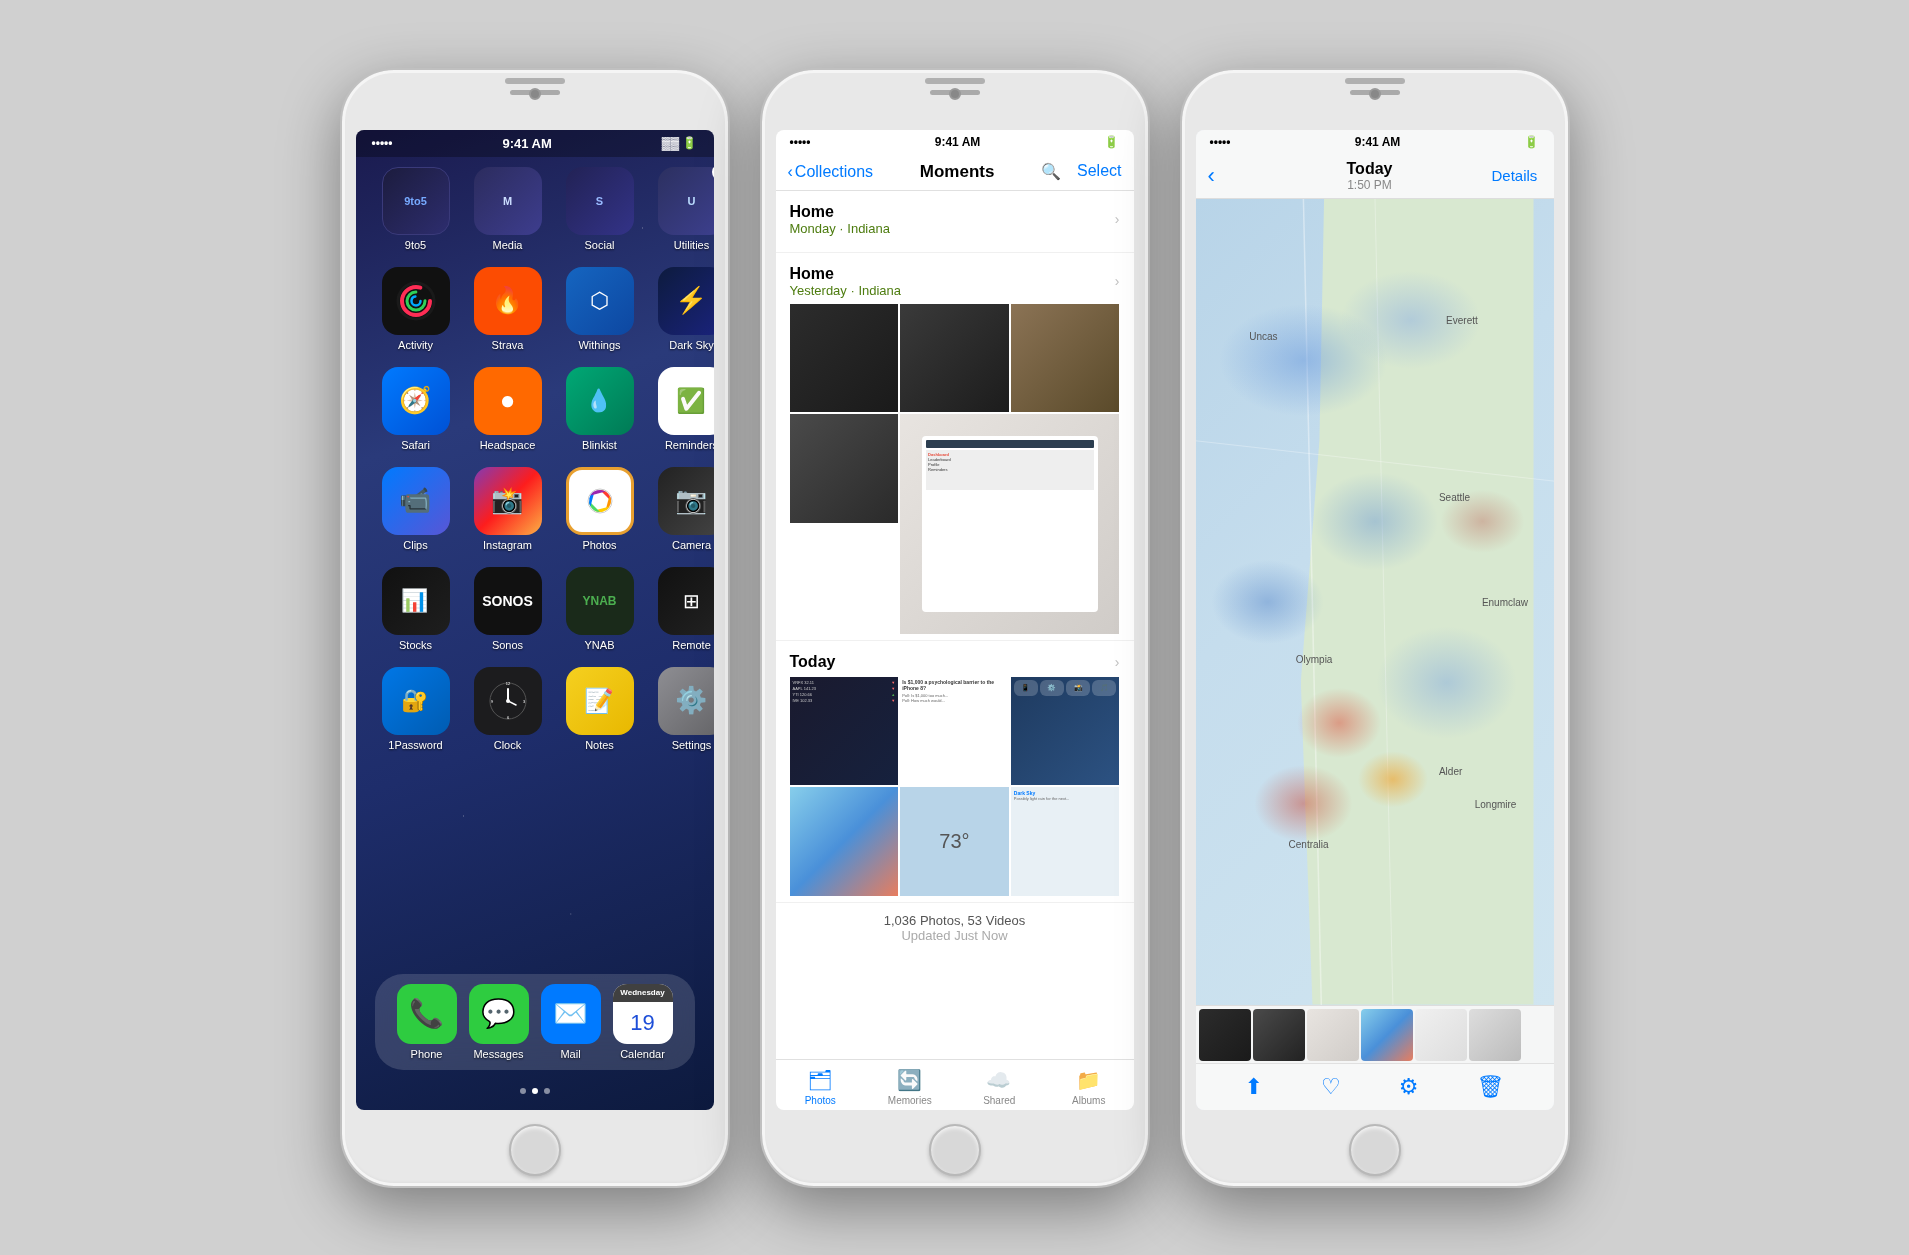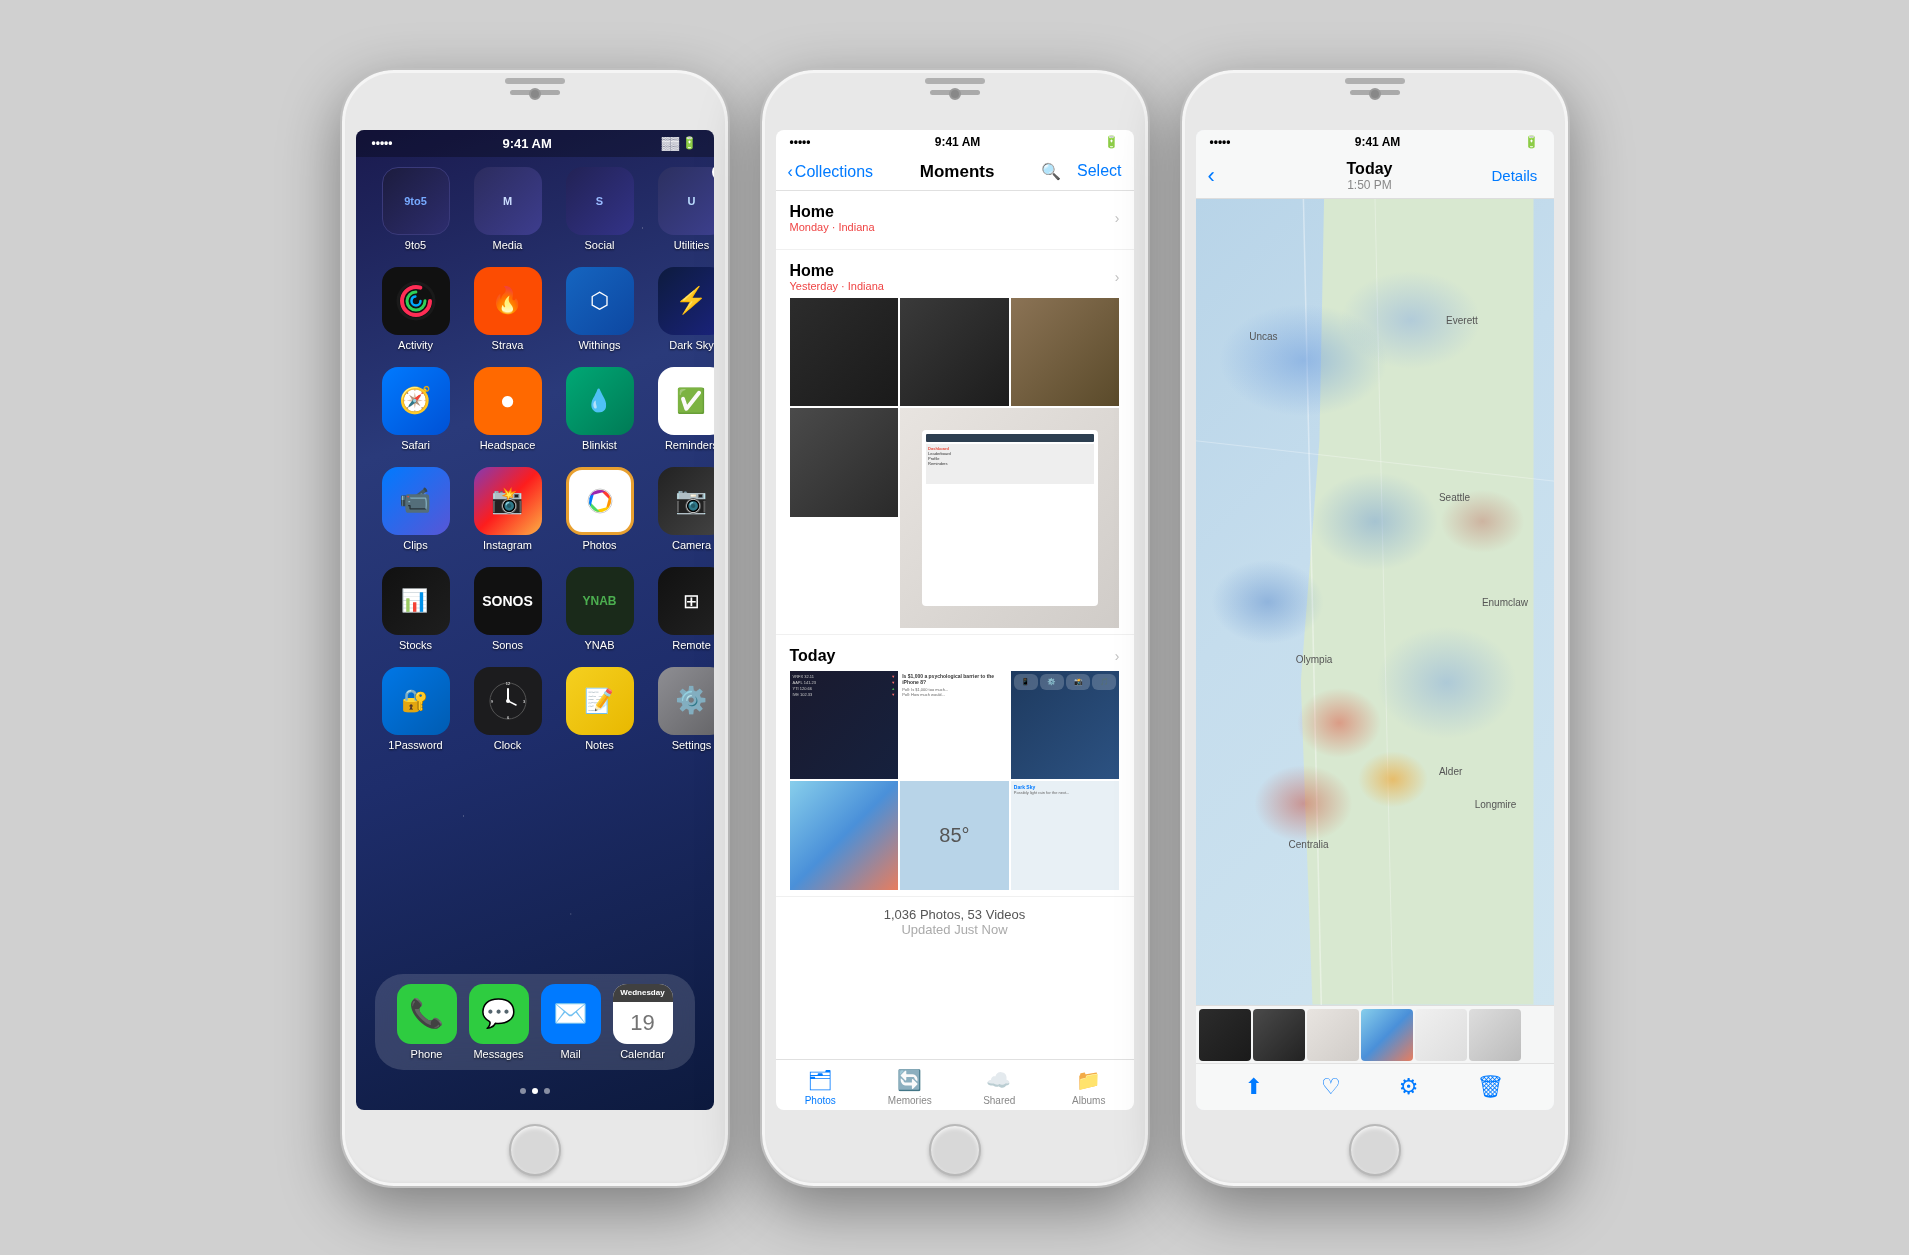--- a/index.html
+++ b/index.html
@@ -241,21 +241,21 @@
       padding: 12px 14px 6px;
       border-bottom: 1px solid #f0f0f0;
     }
     .moment-header {
       display: flex;
       justify-content: space-between;
       align-items: center;
       margin-bottom: 6px;
     }
     .moment-title { font-size: 16px; font-weight: 600; }
-    .moment-sub { font-size: 11px; color: #ef4444; }
+    .moment-sub { font-size: 13px; color: #4d7c0f; }
     .moment-arrow { color: #c0c0c0; font-size: 14px; }
     .photo-grid {
       display: grid;
       grid-template-columns: repeat(3, 1fr);
       gap: 2px;
     }
     .photo-thumb {
       aspect-ratio: 1;
       overflow: hidden;
     }
@@ -630,21 +630,21 @@
               <span style="font-size:28px;">✉️</span>
             </div>
             <span class="app-icon-label">Mail</span>
           </div>
           <div class="app-icon">
             <div class="app-icon-img" style="width:60px;height:60px;background:white;border-radius:14px;flex-direction:column;gap:0;">
               <div style="background:#404040;width:100%;height:18px;border-radius:8px 8px 0 0;display:flex;align-items:center;justify-content:center;">
                 <span style="color:white;font-size:8px;font-weight:600;">Wednesday</span>
               </div>
               <div style="flex:1;display:flex;align-items:center;justify-content:center;">
-                <span style="color:#737373;font-size:22px;font-weight:300;">19</span>
+                <span style="color:#1d4ed8;font-size:22px;font-weight:300;">19</span>
               </div>
             </div>
             <span class="app-icon-label">Calendar</span>
           </div>
         </div>
       </div>
     </div>
     <div class="phone-home-button"></div>
   </div>
 
@@ -739,21 +739,21 @@
                   <div style="background:rgba(255,255,255,0.2);border-radius:6px;height:16px;display:flex;align-items:center;justify-content:center;font-size:7px;">📱</div>
                   <div style="background:rgba(255,255,255,0.2);border-radius:6px;height:16px;display:flex;align-items:center;justify-content:center;font-size:7px;">⚙️</div>
                   <div style="background:rgba(255,255,255,0.2);border-radius:6px;height:16px;display:flex;align-items:center;justify-content:center;font-size:7px;">📸</div>
                   <div style="background:rgba(255,255,255,0.2);border-radius:6px;height:16px;display:flex;align-items:center;justify-content:center;font-size:7px;">🎵</div>
                 </div>
               </div>
               <div class="photo-thumb p6"></div>
               <div class="photo-thumb" style="background:#b8d4e8;position:relative;display:flex;align-items:center;justify-content:center;">
                 <div style="font-size:18px;color:#333;">
                   <div style="text-align:center;">
-                    <span style="font-size:20px;color:#555;">85°</span>
+                    <span style="font-size:20px;color:#555;">73°</span>
                   </div>
                 </div>
               </div>
               <div class="photo-thumb" style="background:#e8f0f5;">
                 <div style="padding:3px;font-size:4px;color:#333;">
                   <div style="font-weight:bold;color:#007aff;font-size:5px;">Dark Sky</div>
                   <div style="color:#666;font-size:4px;">Possibly light rain for the next...</div>
                 </div>
               </div>
             </div>

